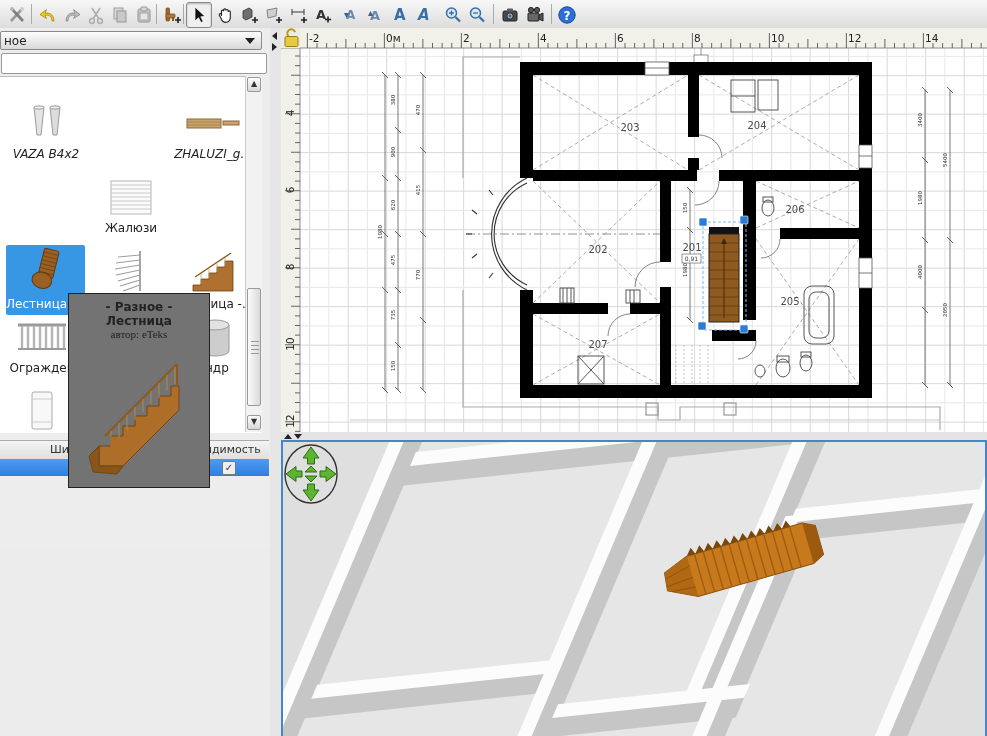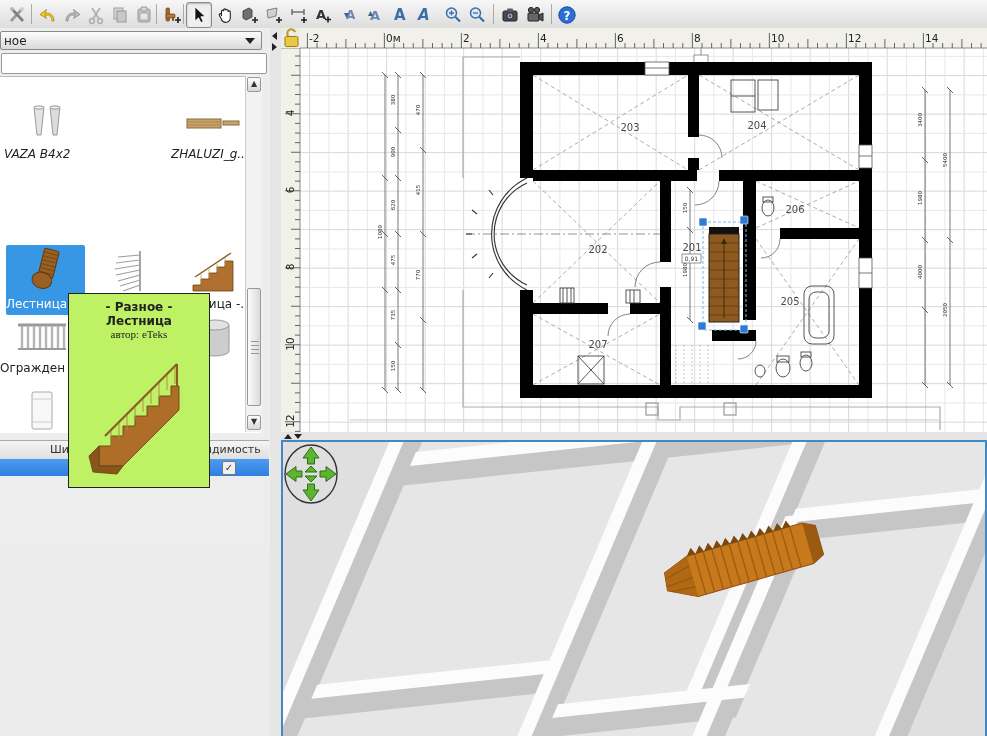--- a/index.html
+++ b/index.html
@@ -13,21 +13,21 @@
   .tbtn.pressed{border:1px solid #8a8a8a;background:#EFEFEF;box-shadow:inset 0 1px 2px rgba(0,0,0,.25);}
   .tsep{position:absolute;top:4px;width:1px;height:20px;background:#aaa;}
   
   #left-panel{left:0;top:28px;width:270px;height:520px;background:#EDEDED;border-right:1px solid #9a9a9a;}
   #category-select{position:absolute;left:0;top:3px;width:262px;height:19px;
     background:linear-gradient(#FDFDFD,#D9D9D9);border:1px solid #8a8a8a;border-radius:2px;
     display:flex;align-items:center;padding-left:3px;box-sizing:border-box;font-size:12px;}
   #category-arrow{position:absolute;right:6px;top:6px;width:0;height:0;border-left:5px solid transparent;border-right:5px solid transparent;border-top:6px solid #222;}
   #search-input{position:absolute;left:1px;top:25px;width:258px;height:17px;border:1px solid #999;border-radius:2px;background:#fff;font-family:"DejaVu Sans",sans-serif;font-size:12px;padding:1px 3px;}
   #catalog{position:absolute;left:0;top:48px;width:261px;height:356px;background:#fff;border-top:1px solid #bbb;overflow:hidden;}
-  .cat-item{position:absolute;width:84px;}
+  .cat-item{position:absolute;width:84px;text-align:center;}
   .cat-icon{display:block;margin:0 auto;}
   .cat-label{font-size:12px;color:#222;white-space:nowrap;overflow:hidden;}
   .cat-label.it{font-style:italic;}
   #cat-selected{position:absolute;left:6px;top:168px;width:79px;height:70px;background:#3797E4;border-radius:2px;}
   #cat-selected .cat-label{color:#fff;}
   
   #cat-scroll{position:absolute;left:245px;top:48px;width:16px;height:356px;background:#F2F2F2;border-left:1px solid #ccc;}
   .sc-btn{position:absolute;left:1px;width:14px;height:15px;background:linear-gradient(#FDFDFD,#D8D8D8);border:1px solid #999;border-radius:2px;box-sizing:border-box;text-align:center;line-height:12px;font-size:8px;color:#333;}
   #sc-thumb{position:absolute;left:1px;top:212px;width:14px;height:118px;background:linear-gradient(90deg,#FBFBFB,#DADADA);border:1px solid #999;border-radius:2px;box-sizing:border-box;}
   .ridge{position:absolute;left:3px;width:8px;height:1px;background:#999;}
@@ -38,21 +38,21 @@
   #row-checkbox{position:absolute;left:222px;top:2px;width:12px;height:12px;background:#EFEFEF;border:1px solid #777;border-radius:2px;font-size:10px;line-height:12px;text-align:center;color:#334;}
   
   #v-splitter{left:270px;top:28px;width:11px;height:708px;background:#E6E6E6;border-right:1px solid #9a9a9a;}
   .mini-arrow{position:absolute;left:2px;width:0;height:0;}
   #h-splitter{left:281px;top:432px;width:706px;height:9px;background:#E4E4E4;}
   
   #plan-view{left:281px;top:28px;width:706px;height:404px;background:#fff;}
   #view3d{left:281px;top:441px;width:706px;height:295px;background:#DFDFDF;}
   #view3d-border{left:281px;top:440px;width:706px;height:296px;border-left:2px solid #4585C8;border-top:2px solid #4585C8;border-right:2px solid #4585C8;box-sizing:border-box;pointer-events:none;}
   
-  #tooltip{left:68px;top:293px;width:142px;height:195px;background:#bef264;border:1px solid #222;box-sizing:border-box;text-align:center;z-index:50;}
+  #tooltip{left:68px;top:293px;width:142px;height:195px;background:#737373;border:1px solid #222;box-sizing:border-box;text-align:center;z-index:50;}
   #tooltip .tt1{font-weight:bold;font-size:12px;margin-top:6px;}
   #tooltip .tt2{font-weight:bold;font-size:12px;}
   #tooltip .tt3{font-size:11px;color:#222;font-family:Liberation Serif, serif;}
   svg text{font-family:"DejaVu Sans",sans-serif;}
 </style>
 </head>
 <body>
 
 <div id="toolbar" class="abs">
   <div class="tbtn" style="left:4px">
@@ -223,20 +223,35 @@
     <div class="cat-item" style="left:171px;top:28px">
       <svg class="cat-icon" width="60" height="42">
         <rect x="4" y="14" width="34" height="9" fill="#C9A36B" stroke="#8a6a3a"></rect>
         <line x1="4" y1="17" x2="38" y2="17" stroke="#a8854e"></line>
         <line x1="4" y1="20" x2="38" y2="20" stroke="#a8854e"></line>
         <rect x="40" y="16" width="16" height="4" fill="#C9A36B" stroke="#8a6a3a"></rect>
       </svg>
       <div class="cat-label it">ZHALUZI_g...</div>
     </div>
 
+    <div class="cat-item" style="left:89px;top:100px">
+      <svg class="cat-icon" width="48" height="44">
+        <rect x="4" y="4" width="40" height="33" fill="#FBFBFB" stroke="#b5b5b5"></rect>
+        <g stroke="#c9c9c9">
+            <line x1="4" y1="8" x2="44" y2="8"></line>
+            <line x1="4" y1="12" x2="44" y2="12"></line>
+            <line x1="4" y1="16" x2="44" y2="16"></line>
+            <line x1="4" y1="20" x2="44" y2="20"></line>
+            <line x1="4" y1="24" x2="44" y2="24"></line>
+            <line x1="4" y1="28" x2="44" y2="28"></line>
+            <line x1="4" y1="32" x2="44" y2="32"></line>
+          </g>
+      </svg>
+      <div class="cat-label">Жалюзи</div>
+    </div>
 
     <div id="cat-selected">
       <svg class="cat-icon" width="60" height="50" style="margin-top:2px">
         <g transform="rotate(14 30 25)">
           <rect x="23" y="2" width="15" height="28" rx="2" fill="#9A5F22" stroke="#5f3a10"></rect>
           <g stroke="#6f4414" stroke-width="0.8">
               <line x1="23" y1="6" x2="38" y2="6"></line>
               <line x1="23" y1="10" x2="38" y2="10"></line>
               <line x1="23" y1="14" x2="38" y2="14"></line>
               <line x1="23" y1="18" x2="38" y2="18"></line>

